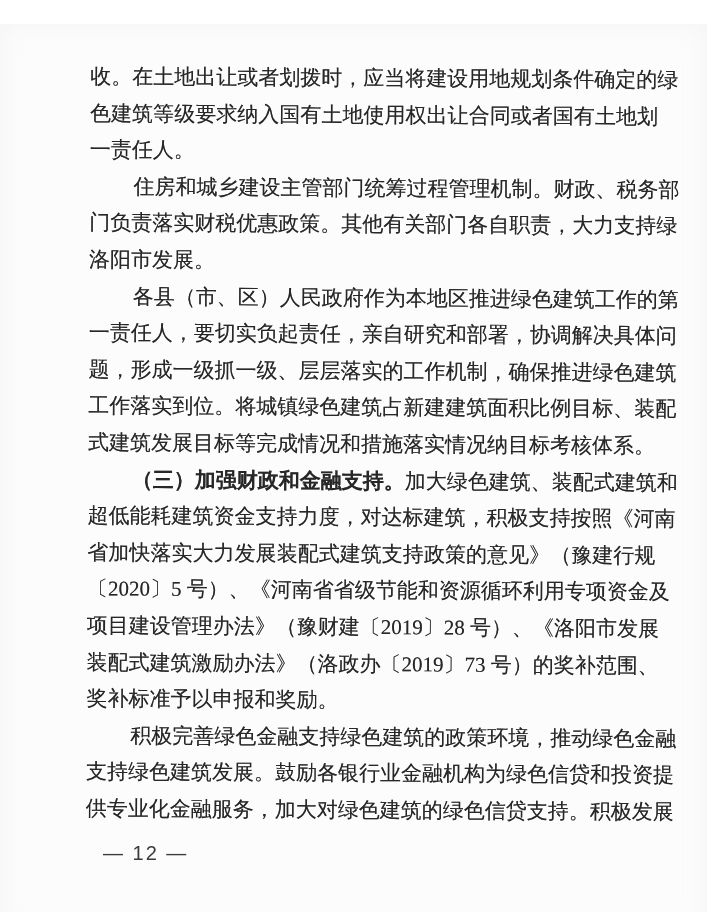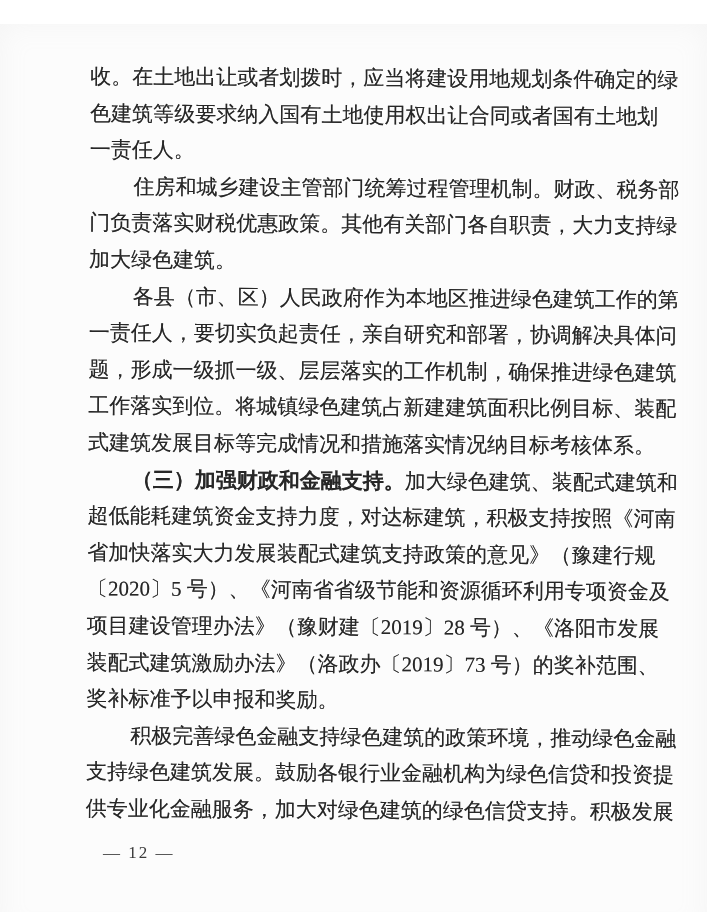--- a/index.html
+++ b/index.html
@@ -48,38 +48,38 @@
   .line.indent {
     text-indent: 44px;
   }
   .run-bold {
     font-weight: 700;
   }
   .page-number {
     position: absolute;
     left: 103px;
     top: 817px;
-    font-size: 17px;
+    font-size: 20px;
     line-height: 24px;
     letter-spacing: 2px;
     color: #3a3a3a;
-    font-family: Liberation Serif, serif;
+    font-family: Liberation Sans, sans-serif;
   }
 </style>
 </head>
 <body>
 
 <div class="page" style="background: rgb(252, 252, 252); margin-top: 24px;">
   <div class="doc-body" style="color: rgb(39, 39, 39);">
       <div class="line"><span class="run">收。在土地出让或者划拨时，应当将建设用地规划条件确定的绿</span></div>
       <div class="line"><span class="run">色建筑等级要求纳入国有土地使用权出让合同或者国有土地划</span></div>
       <div class="line end"><span class="run">一责任人。</span></div>
       <div class="line indent"><span class="run">住房和城乡建设主管部门统筹过程管理机制。财政、税务部</span></div>
       <div class="line"><span class="run">门负责落实财税优惠政策。其他有关部门各自职责，大力支持绿</span></div>
-      <div class="line end"><span class="run">加大绿色建筑。</span></div>
+      <div class="line end"><span class="run">洛阳市发展。</span></div>
       <div class="line indent"><span class="run">各县（市、区）人民政府作为本地区推进绿色建筑工作的第</span></div>
       <div class="line"><span class="run">一责任人，要切实负起责任，亲自研究和部署，协调解决具体问</span></div>
       <div class="line"><span class="run">题，形成一级抓一级、层层落实的工作机制，确保推进绿色建筑</span></div>
       <div class="line"><span class="run">工作落实到位。将城镇绿色建筑占新建建筑面积比例目标、装配</span></div>
       <div class="line end"><span class="run">式建筑发展目标等完成情况和措施落实情况纳目标考核体系。</span></div>
       <div class="line indent"><span class="run-bold">（三）加强财政和金融支持。</span><span class="run">加大绿色建筑、装配式建筑和</span></div>
       <div class="line"><span class="run">超低能耗建筑资金支持力度，对达标建筑，积极支持按照《河南</span></div>
       <div class="line"><span class="run">省加快落实大力发展装配式建筑支持政策的意见》（豫建行规</span></div>
       <div class="line"><span class="run">〔2020〕5 号）、《河南省省级节能和资源循环利用专项资金及</span></div>
       <div class="line"><span class="run">项目建设管理办法》（豫财建〔2019〕28 号）、《洛阳市发展</span></div>

